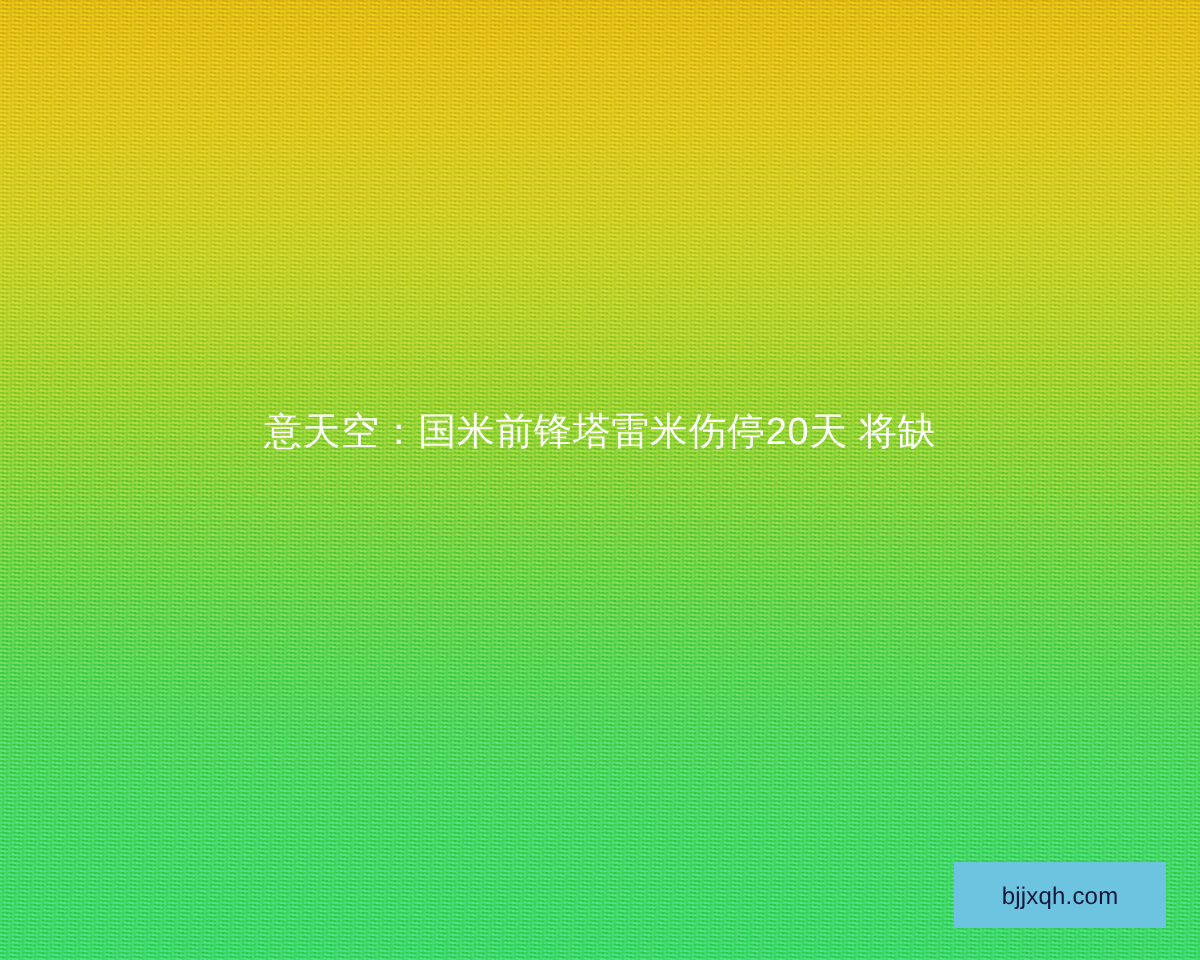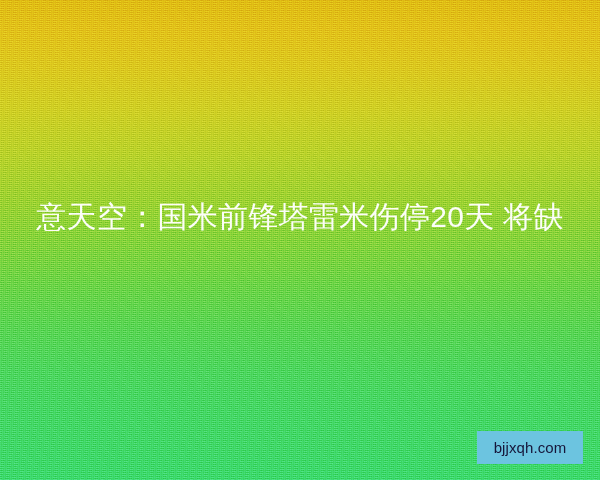--- a/index.html
+++ b/index.html
@@ -66,21 +66,21 @@
     left: 0;
     right: 0;
     top: 197px;
     padding: 0 26px;
     text-align: center;
     z-index: 3;
   }
   .headline-line {
     display: block;
     color: #fbfdf8;
-    font-size: 30px;
+    font-size: 19px;
     line-height: 40px;
     letter-spacing: 0.3px;
     font-weight: 400;
     white-space: pre;
   }
 
   
   #watermark {
     position: absolute;
     left: 477px;
@@ -88,21 +88,21 @@
     width: 106px;
     height: 33px;
     background: #6cc4e0;
     display: flex;
     align-items: center;
     justify-content: center;
     z-index: 4;
   }
   #watermark-text {
     color: #16163a;
-    font-size: 15px;
+    font-size: 12px;
     line-height: 1;
     letter-spacing: 0.1px;
   }
 </style>
 </head>
 <body>
 
 <div id="banner">
 
   <div id="gradient-layer"></div>

